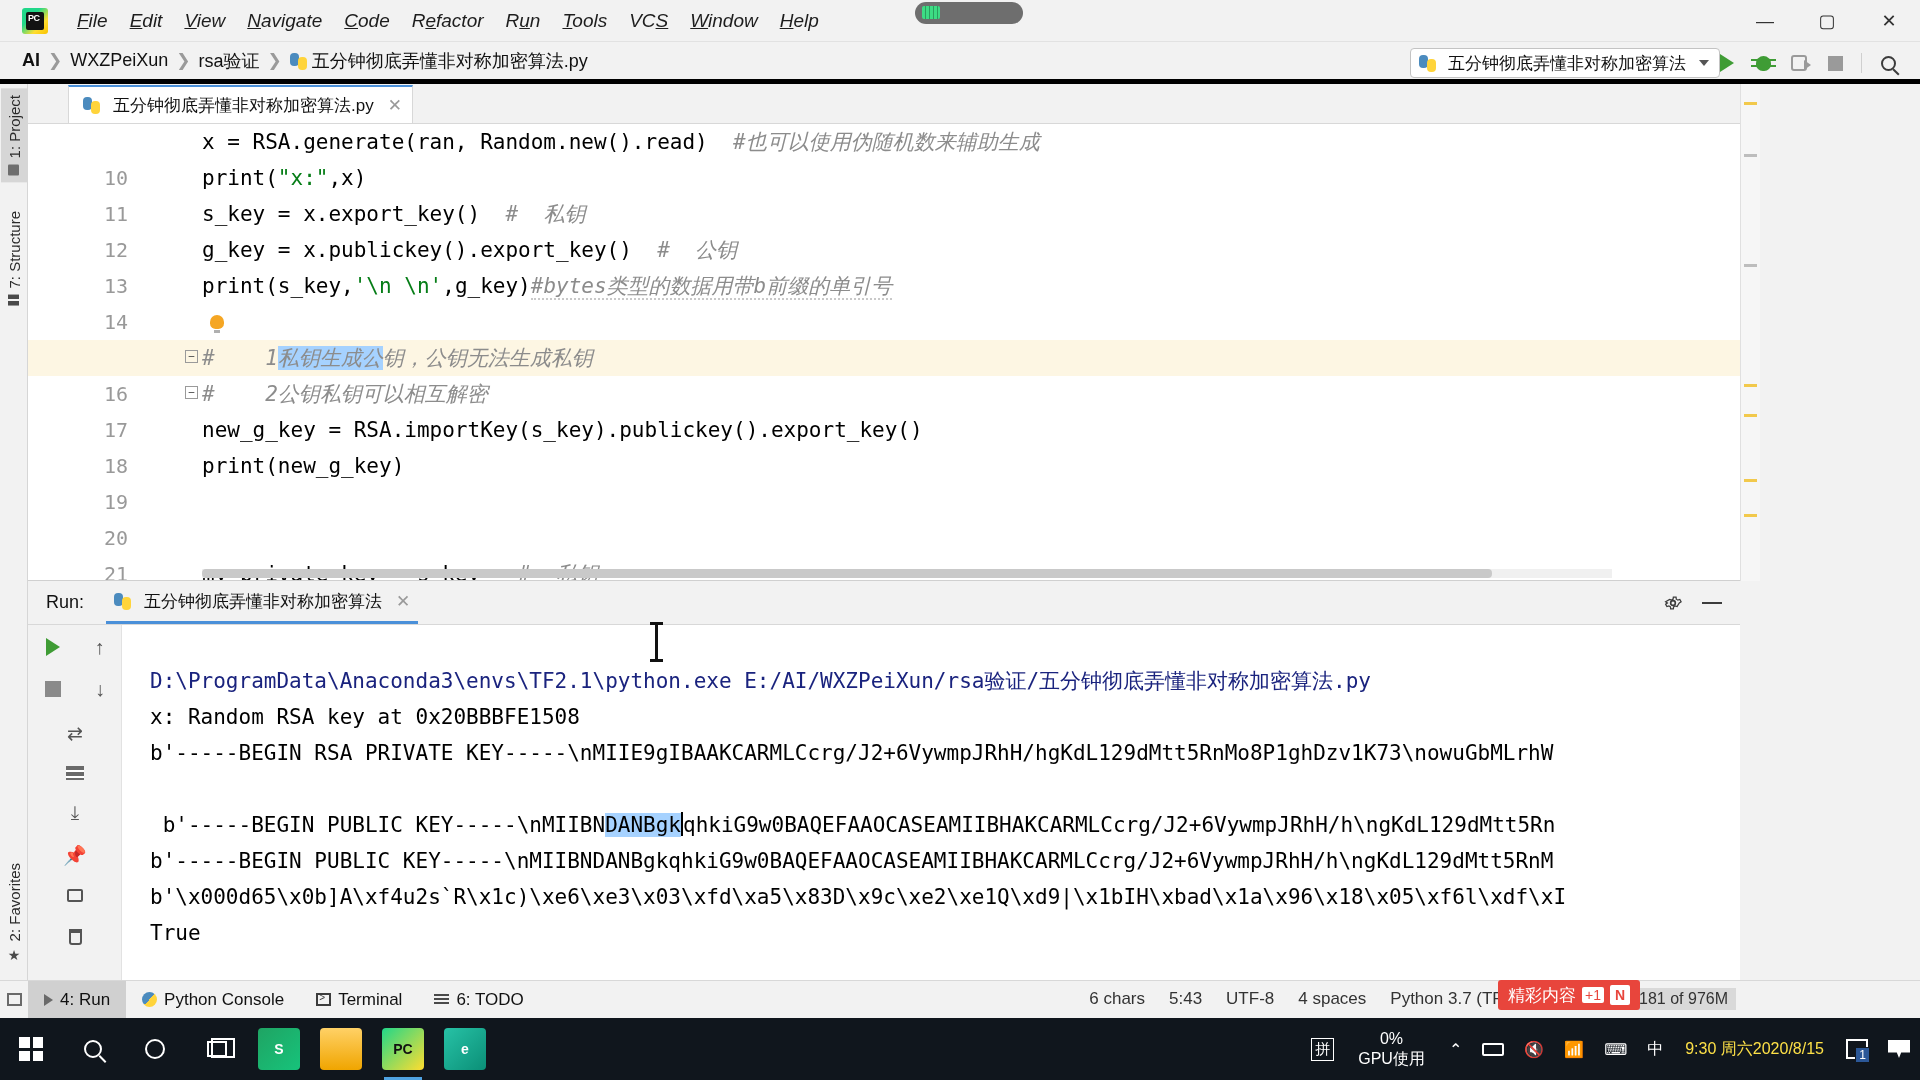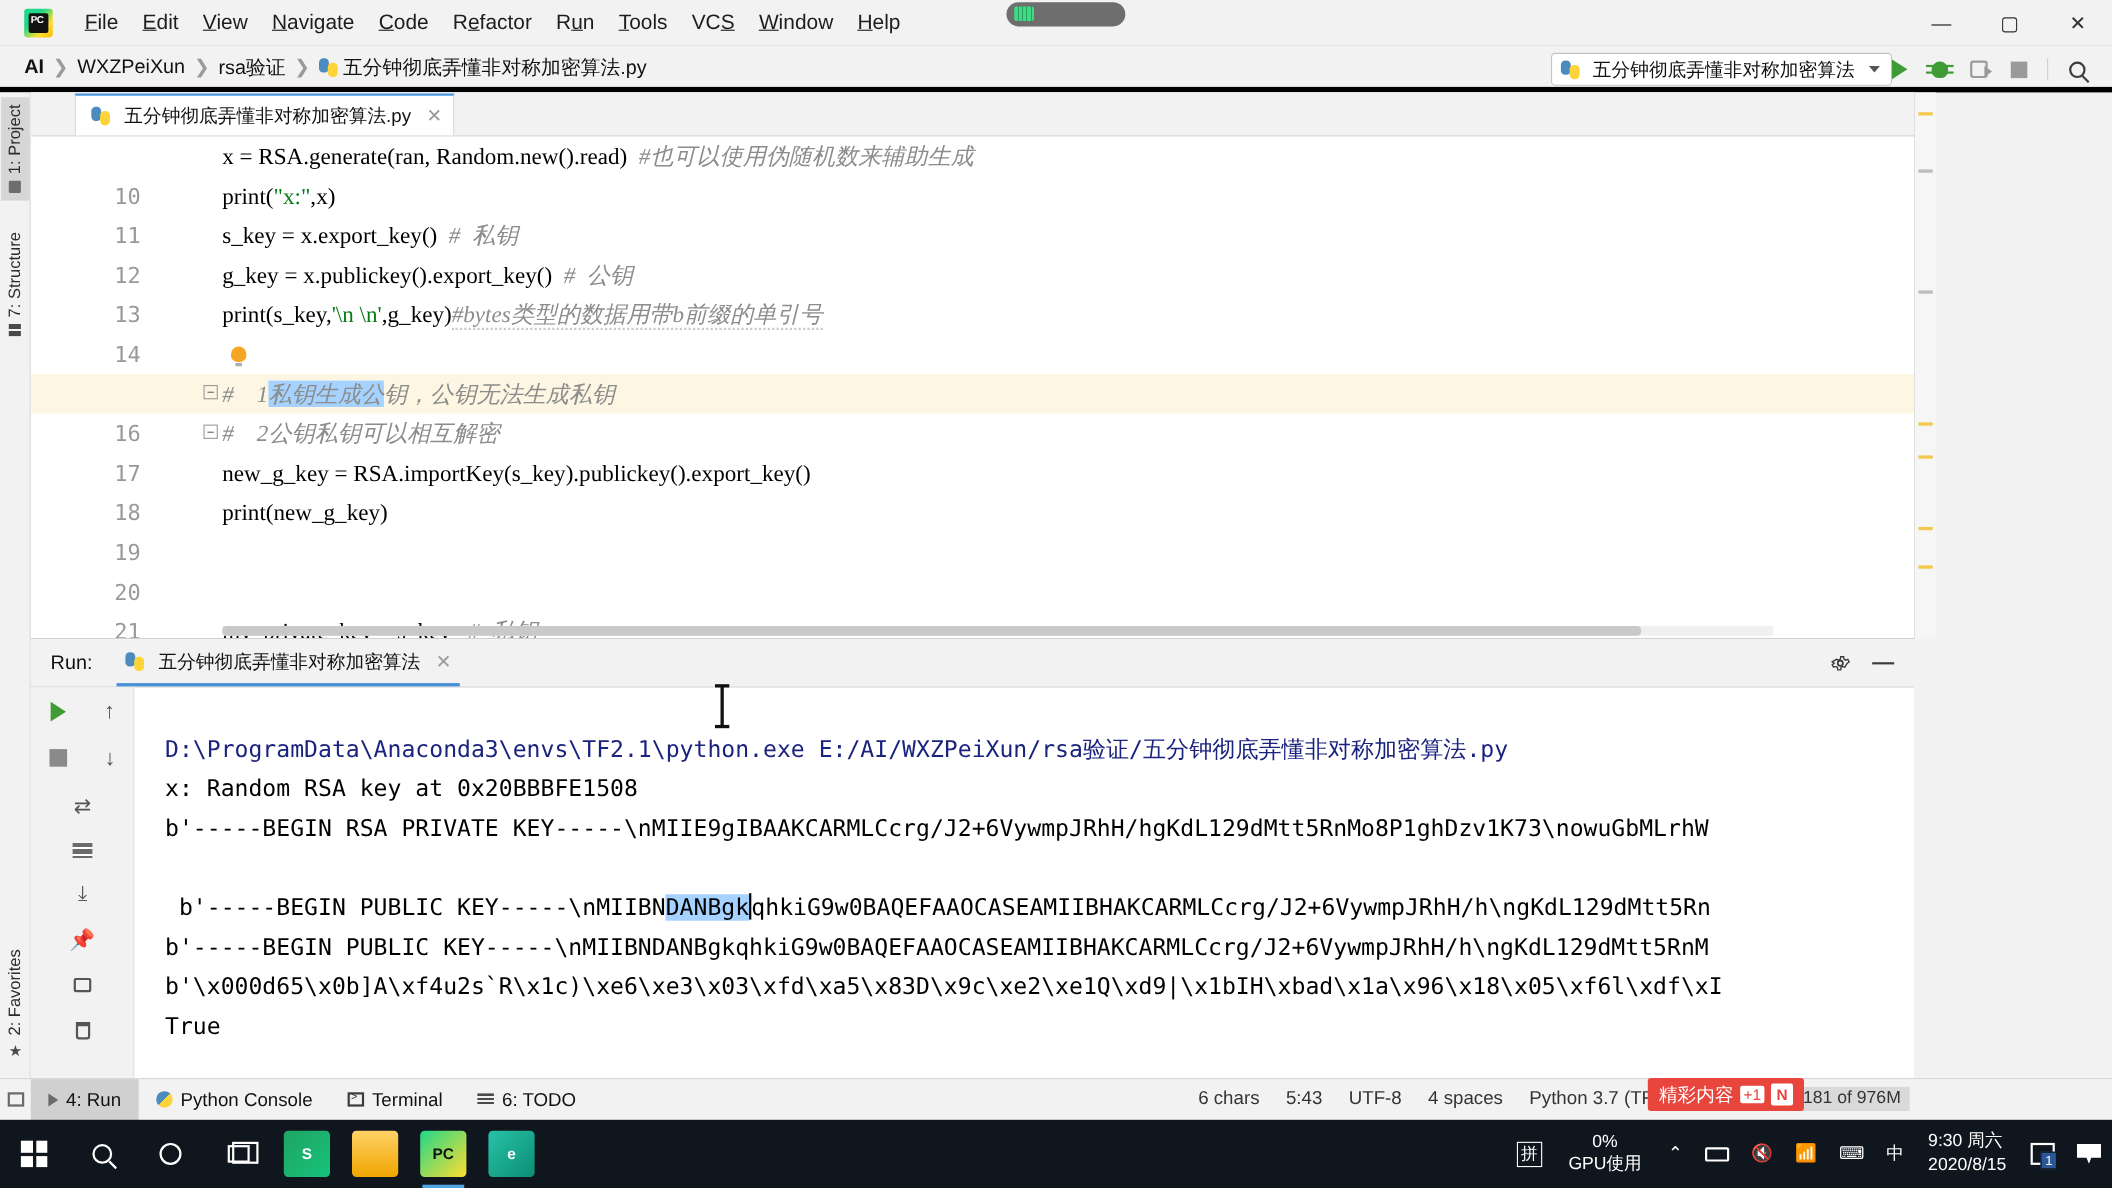--- a/index.html
+++ b/index.html
@@ -25,21 +25,21 @@
     position:relative; flex:none;
   }
   .pc-logo::after{
     content:""; position:absolute; left:4px; top:4px; width:18px; height:18px;
     background:#121212; border-radius:2px;
   }
   .pc-logo span{
     position:absolute; left:6px; top:5px; z-index:2; color:#fff;
     font-size:9px; font-weight:bold; letter-spacing:-0.5px;
   }
-  .menubar { display:flex; align-items:center; margin-left:18px; gap:0px; }
+  .menubar { display:flex; align-items:center; margin-left:18px; gap:0px;font-style:italic; }
   .menu-item {
     padding:4px 11px; font-size:19px; color:#1d1d1d; cursor:default;
     font-family:"Liberation Sans", sans-serif;
   }
   .menu-item u { text-decoration:underline; }
   .win-title {
     position:absolute; left:0; right:0; top:10px; text-align:center;
     font-size:18px; color:#7a7a7a; pointer-events:none;
   }
   .rec-pill {
@@ -127,21 +127,21 @@
   .code-area {
     position:absolute; left:0; top:40px; right:0; bottom:0; overflow:hidden;
     font-family:"DejaVu Sans Mono", monospace; font-size:21px; line-height:36px;
   }
   .cline { position:relative; height:36px; white-space:pre; }
   .cline.hl { background:#fdf6e3; }
   .lnum {
     position:absolute; left:0; width:100px; text-align:right;
     color:#999; font-size:20px; font-family:"DejaVu Sans Mono", monospace;
   }
-  .ctext { position:absolute; left:174px; top:0; color:#000;font-family:Liberation Serif, serif; }
+  .ctext { position:absolute; left:174px; top:0; color:#000; }
   .k-str { color:#067d17; }
   .k-cmt { color:#8c8c8c; font-style:italic; }
   .sel-blue { background:#a6d2ff; }
   .bulb {
     position:absolute; left:182px; width:14px; height:14px; border-radius:50% 50% 40% 40%;
     background:#f5a623; top:11px;
   }
   .bulb::after{content:"";position:absolute;left:4px;bottom:-4px;width:6px;height:3px;background:#b0b0b0;}
   .fold {
     position:absolute; left:157px; top:10px; width:13px;height:13px;
@@ -230,21 +230,21 @@
   .win-logo i{ background:#fff; display:block; }
   .mag-w { width:18px;height:18px;border:2px solid #fff;border-radius:50%;position:relative;}
   .mag-w::after{content:"";position:absolute;right:-7px;bottom:-4px;width:9px;height:2px;background:#fff;transform:rotate(45deg);}
   .circ-w { width:20px;height:20px;border:2px solid #fff;border-radius:50%; }
   .task-w { width:20px;height:16px;border:2px solid #fff; position:relative;}
   .task-w::after{content:"";position:absolute;left:2px;top:-5px;width:20px;height:16px;border:2px solid #fff;}
   .app-ic { width:42px;height:42px; border-radius:4px; display:flex;align-items:center;justify-content:center; font-size:14px;color:#fff;font-weight:bold;}
   .tb-right { position:absolute; right:0; bottom:0; height:62px; display:flex; align-items:center; gap:0; }
   .tb-cell { display:flex; align-items:center; justify-content:center; color:#fff; font-size:16px; padding:0 10px; height:62px; }
   .gpu-cell { display:flex; flex-direction:column; align-items:center; justify-content:center; color:#fff; font-size:16px; line-height:20px; padding:0 14px; }
-  .clock { display:flex; flex-direction:column; align-items:flex-start; color:#ffffff; font-size:16px; line-height:22px; padding:0 12px; }
+  .clock { display:flex; flex-direction:row; align-items:flex-start; color:#fde047; font-size:16px; line-height:22px; padding:0 12px; }
   .ime-box { border:1px solid #fff; color:#fff; font-size:15px; padding:1px 3px; }
   .notif { width:22px;height:20px;border:2px solid #fff; position:relative;}
   .badge-1 { position:absolute; right:-4px; bottom:-6px; background:#2b5797; color:#fff; font-size:12px; padding:0 3px; border:1px solid #10161d;}
   .activeline { position:absolute; bottom:0; left:12px; right:12px; height:3px; background:#4fa3e3; }
 </style>
 </head>
 <body>
 
 <div id="app">
 

